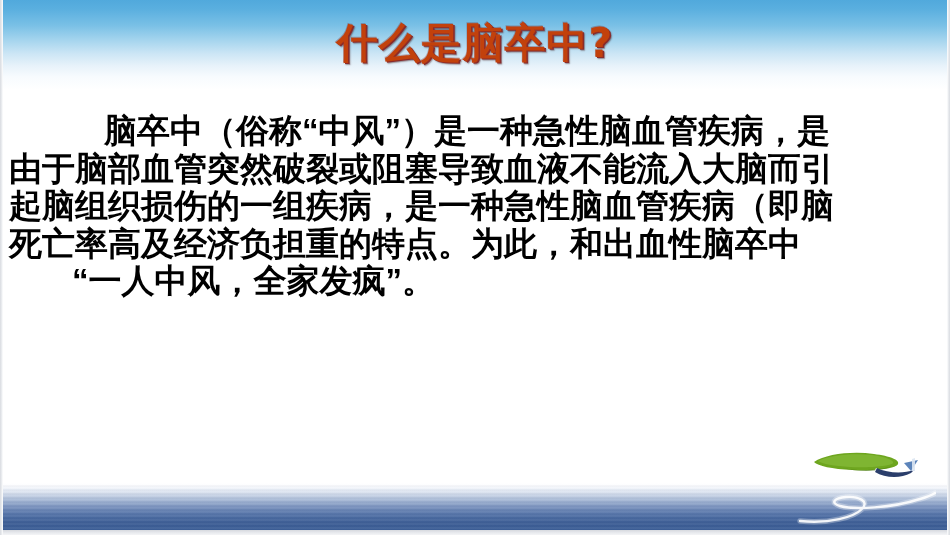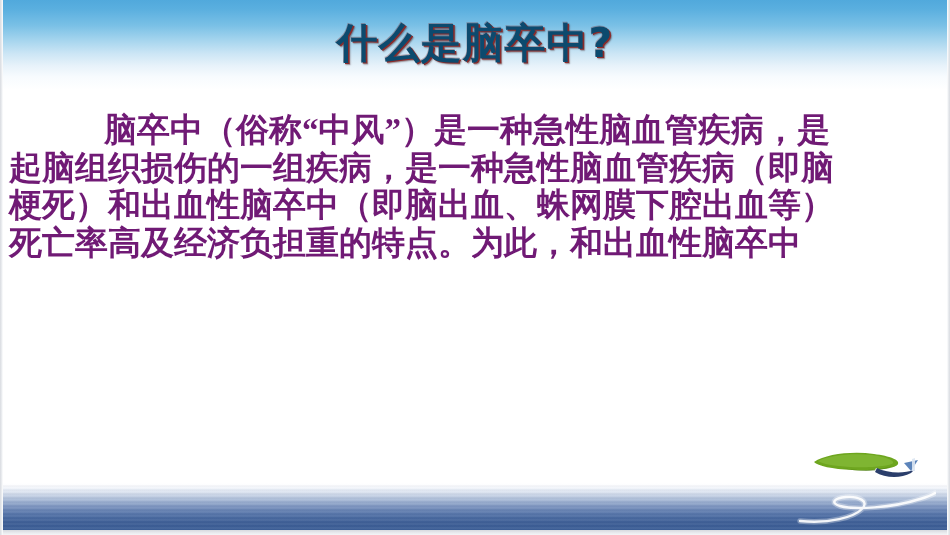--- a/index.html
+++ b/index.html
@@ -51,40 +51,40 @@
   #title-wrap {
     position:absolute; left:0; top:14px; width:950px; height:58px;
     display:flex; align-items:center; justify-content:center;
     z-index:4;
   }
   #title {
     font-family:"DejaVu Sans", sans-serif;
     font-size:41px;
     font-weight:bold;
     letter-spacing:1px;
-    color:#0c4a6e;
+    color:#c2410c;
     white-space:nowrap;
     text-shadow:
       1.4px 1.4px 0 #8a2b2b,
       2.2px 2.2px 1.4px rgba(60,20,20,0.45),
       -0.6px -0.6px 0 rgba(120,40,40,0.35);
   }
 
   
   #body-wrap {
     position:absolute;
     left:0; top:112px; width:950px;
     z-index:5;
     padding:0 8px;
   }
   .bodyline {
-    font-family:Liberation Serif, serif;
+    font-family:Liberation Sans, sans-serif;
     font-size:33px;
     font-weight:bold;
-    color:#701a75;
+    color:#000000;
     line-height:37.6px;
     height:37.6px;
     white-space:nowrap;
     letter-spacing:0px;
     text-align:left;
   }
   .bodyline.indent-1 { padding-left:96px; }
   .bodyline.indent-2 { padding-left:64px; }
   .bodyline.plain    { padding-left:1px; }
 
@@ -141,23 +141,24 @@
 <div id="slide">
 
   <div id="sky"></div>
 
   <div id="title-wrap">
     <div id="title">什么是脑卒中?</div>
   </div>
 
   <div id="body-wrap">
     <div class="bodyline indent-1">脑卒中（俗称“中风”）是一种急性脑血管疾病，是</div>
+    <div class="bodyline plain">由于脑部血管突然破裂或阻塞导致血液不能流入大脑而引</div>
     <div class="bodyline plain">起脑组织损伤的一组疾病，是一种急性脑血管疾病（即脑</div>
-    <div class="bodyline plain">梗死）和出血性脑卒中（即脑出血、蛛网膜下腔出血等）</div>
     <div class="bodyline plain">死亡率高及经济负担重的特点。为此，和出血性脑卒中</div>
+    <div class="bodyline indent-2">“一人中风，全家发疯”。</div>
   </div>
 
   <div id="ocean">
     <div id="ocean-water"></div>
     <div id="ocean-ripple"></div>
     <div id="ocean-baseline"></div>
   </div>
 
   <div id="wake">
     <svg width="140" height="40" viewBox="0 0 140 40">

